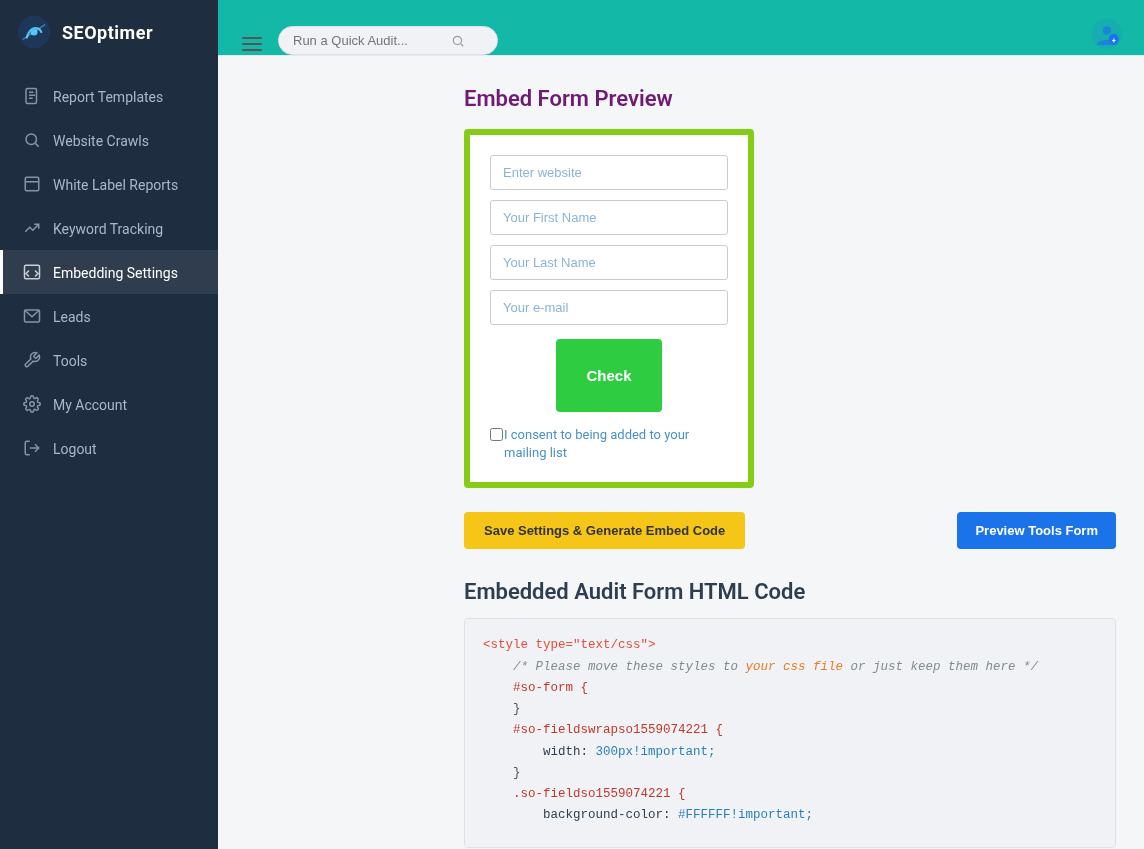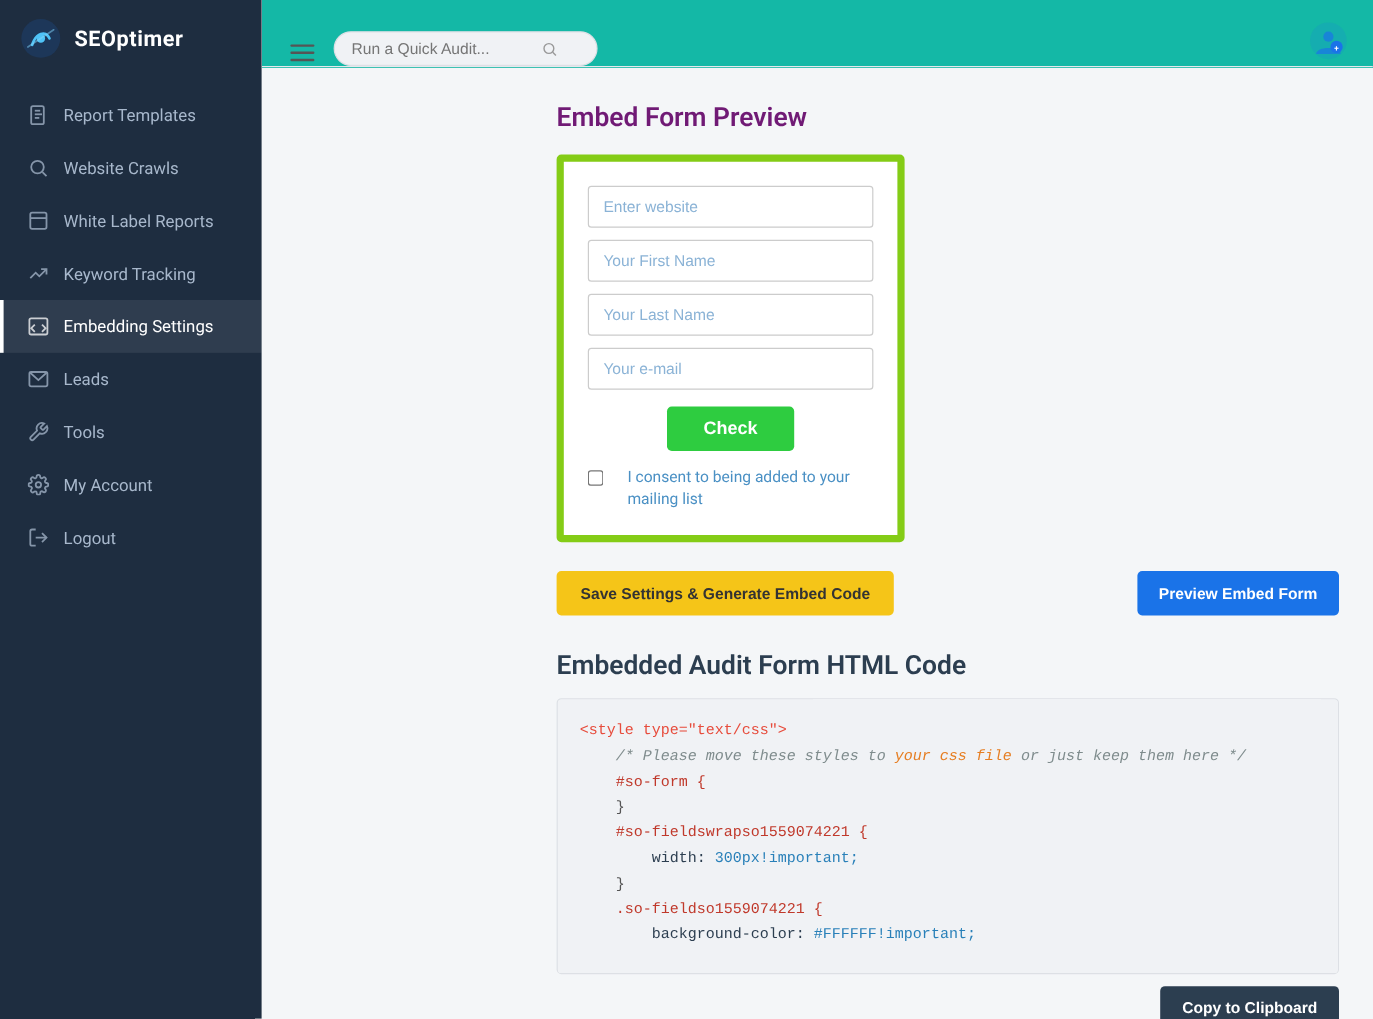--- a/index.html
+++ b/index.html
@@ -161,29 +161,29 @@
     .embed-form-preview input[type="email"]::placeholder {
       color: #8bb3d6;
     }
     .check-btn {
       display: block;
       margin: 4px auto 14px;
       background: #2ecc40;
       color: #fff;
       border: none;
       border-radius: 4px;
-      padding: 10px 30px;
+      padding: 28px 30px;
       font-size: 15px;
       font-weight: 600;
       cursor: pointer;
     }
     .consent-row {
       display: flex;
       align-items: flex-start;
-      gap: 20px;
+      gap: 1px;
     }
     .consent-row input[type="checkbox"] {
       margin-top: 2px;
       flex-shrink: 0;
     }
     .consent-label {
       font-size: 13px;
       color: #4a90c4;
       line-height: 1.4;
     }
@@ -380,21 +380,21 @@
     <input type="email" placeholder="Your e-mail" style="">
     <button class="check-btn">Check</button>
     <div class="consent-row">
       <input type="checkbox" style="">
       <span class="consent-label">I consent to being added to your mailing list</span>
     </div>
   </div>
 
   <div class="action-row">
     <button class="save-btn">Save Settings &amp; Generate Embed Code</button>
-    <button class="preview-btn">Preview Embed Form</button>
+    <button class="preview-btn">Preview Tools Form</button>
   </div>
 
   <h2 class="code-section-title">Embedded Audit Form HTML Code</h2>
 
   <div class="code-block">
     <span class="code-line"><span class="c-tag">&lt;style type="text/css"&gt;</span></span>
     <span class="code-line"><span class="c-comment">&nbsp;&nbsp;&nbsp;&nbsp;/* Please move these styles to <span class="c-highlight">your css file</span> or just keep them here */</span></span>
     <span class="code-line"><span class="c-selector">&nbsp;&nbsp;&nbsp;&nbsp;#so-form {</span></span>
     <span class="code-line"><span class="c-punct">&nbsp;&nbsp;&nbsp;&nbsp;}</span></span>
     <span class="code-line"><span class="c-selector">&nbsp;&nbsp;&nbsp;&nbsp;#so-fieldswrapso1559074221 {</span></span>

